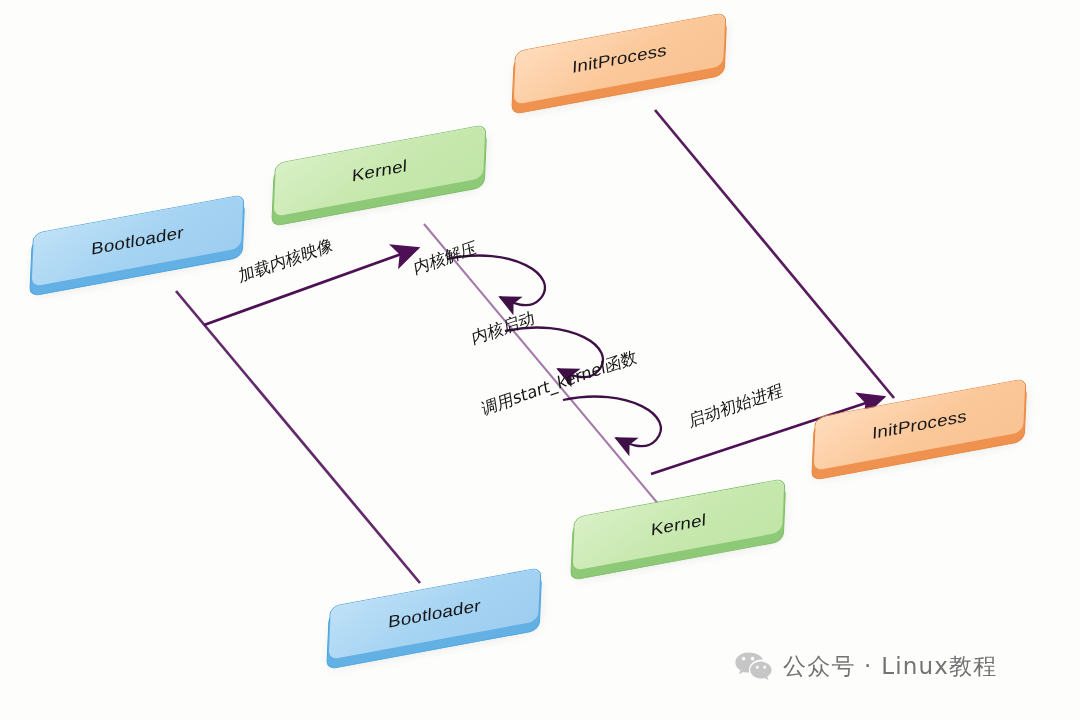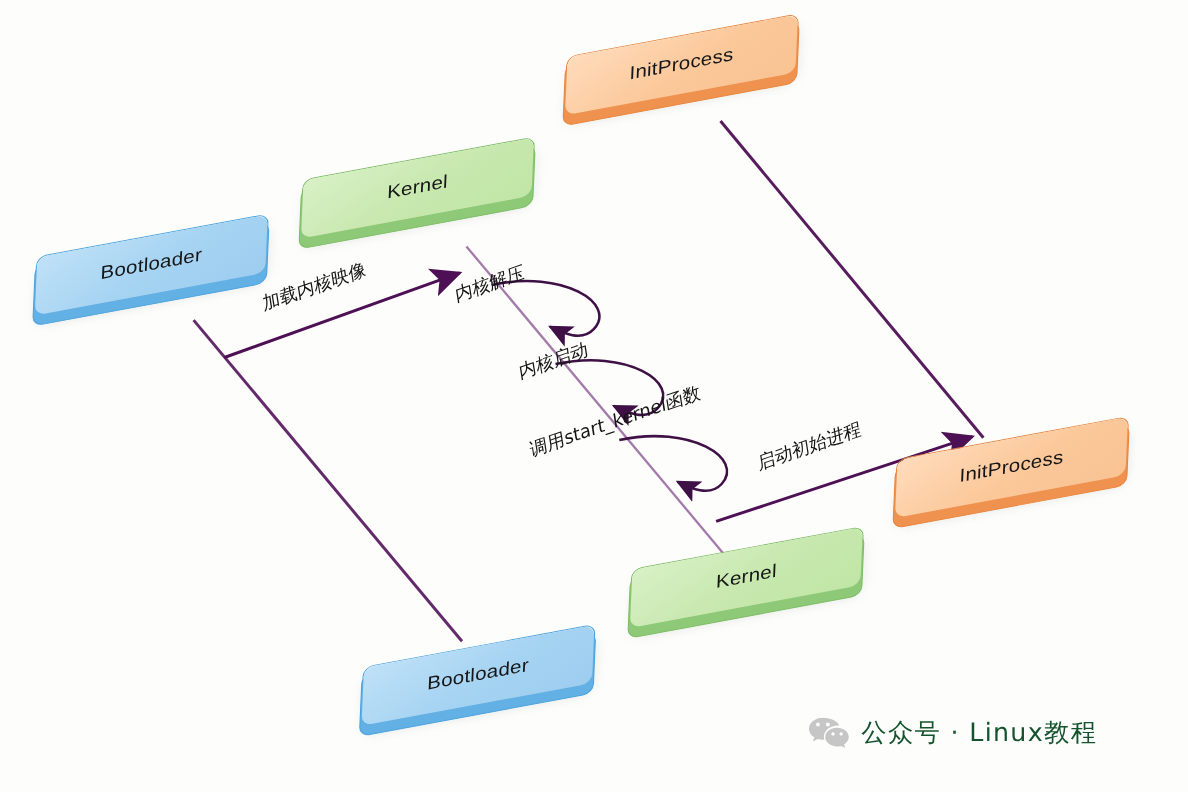--- a/index.html
+++ b/index.html
@@ -101,21 +101,21 @@
   .msg.cjk { font-family: "DejaVu Sans", "Liberation Sans", sans-serif; }
 
   
   #watermark {
     position: absolute;
     left: 735px;
     top: 651px;
     display: flex;
     align-items: center;
     gap: 11px;
-    color: #14532d;
+    color: #737373;
     font-size: 23px;
     letter-spacing: 1.2px;
     white-space: nowrap;
     font-family: "DejaVu Sans", "Liberation Sans", sans-serif;
   }
   #watermark .wx { display: block; }
 </style>
 </head>
 <body>
 

